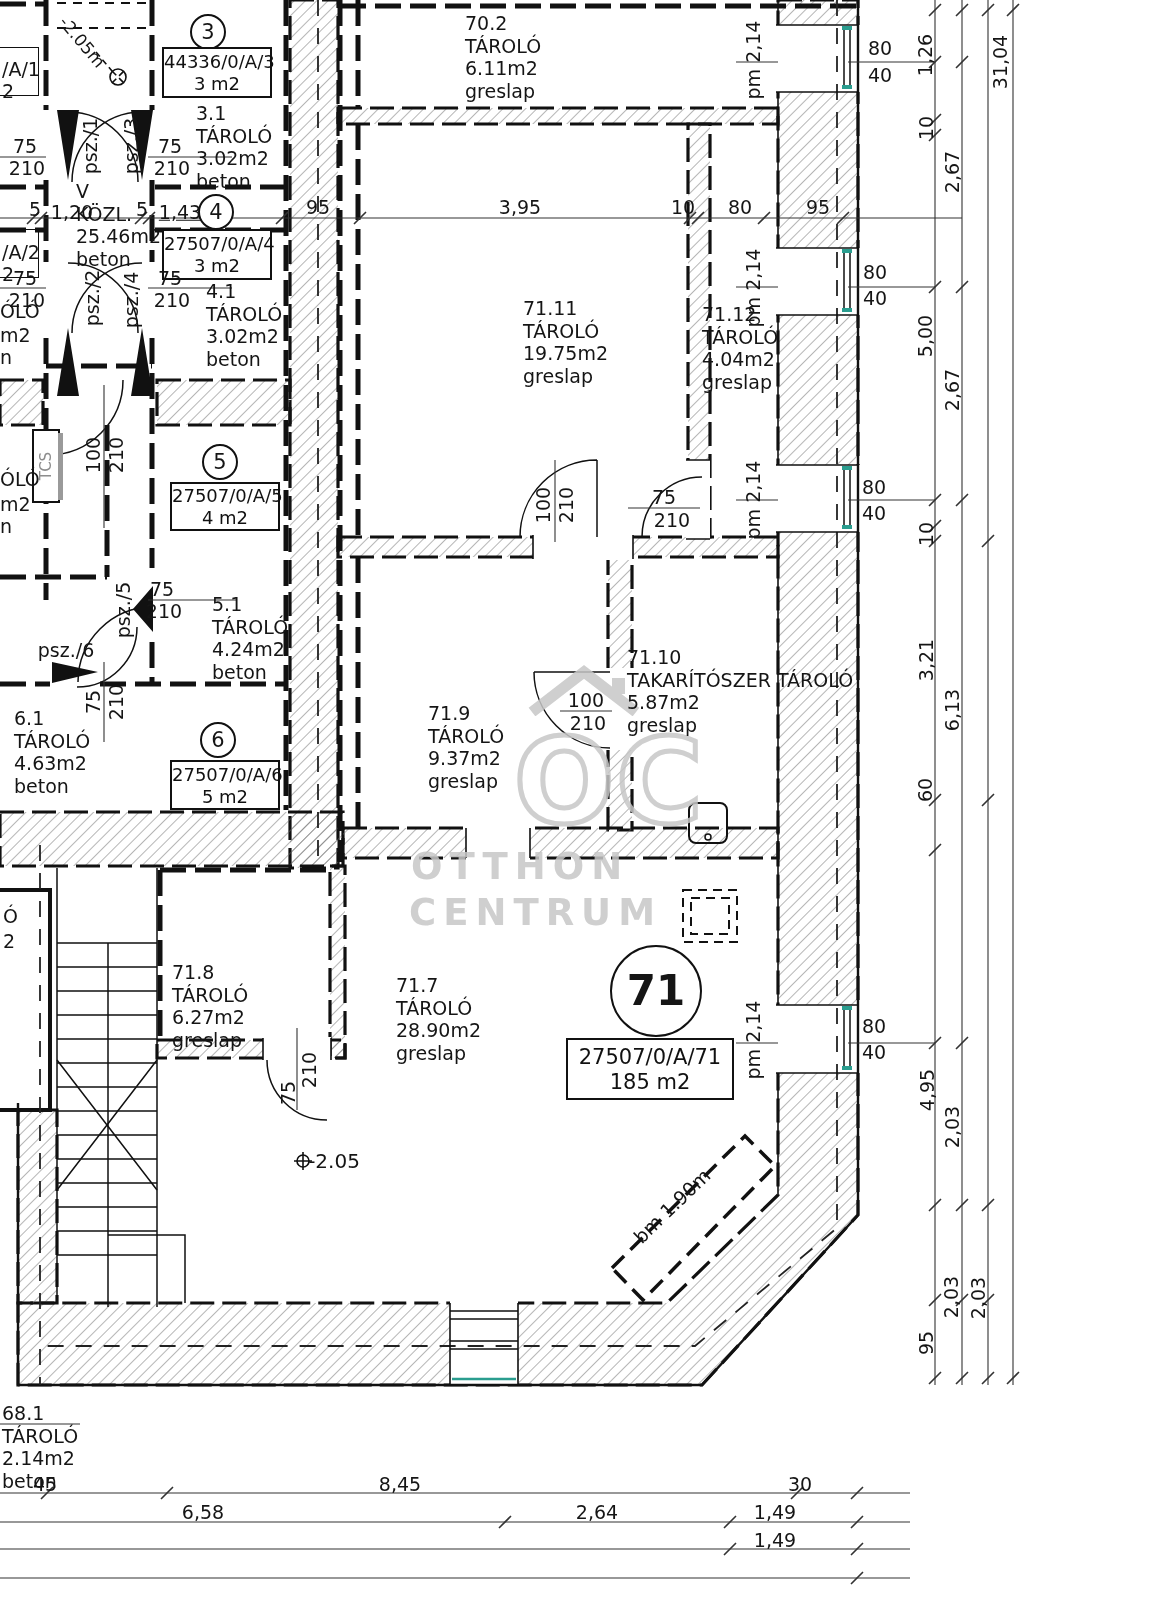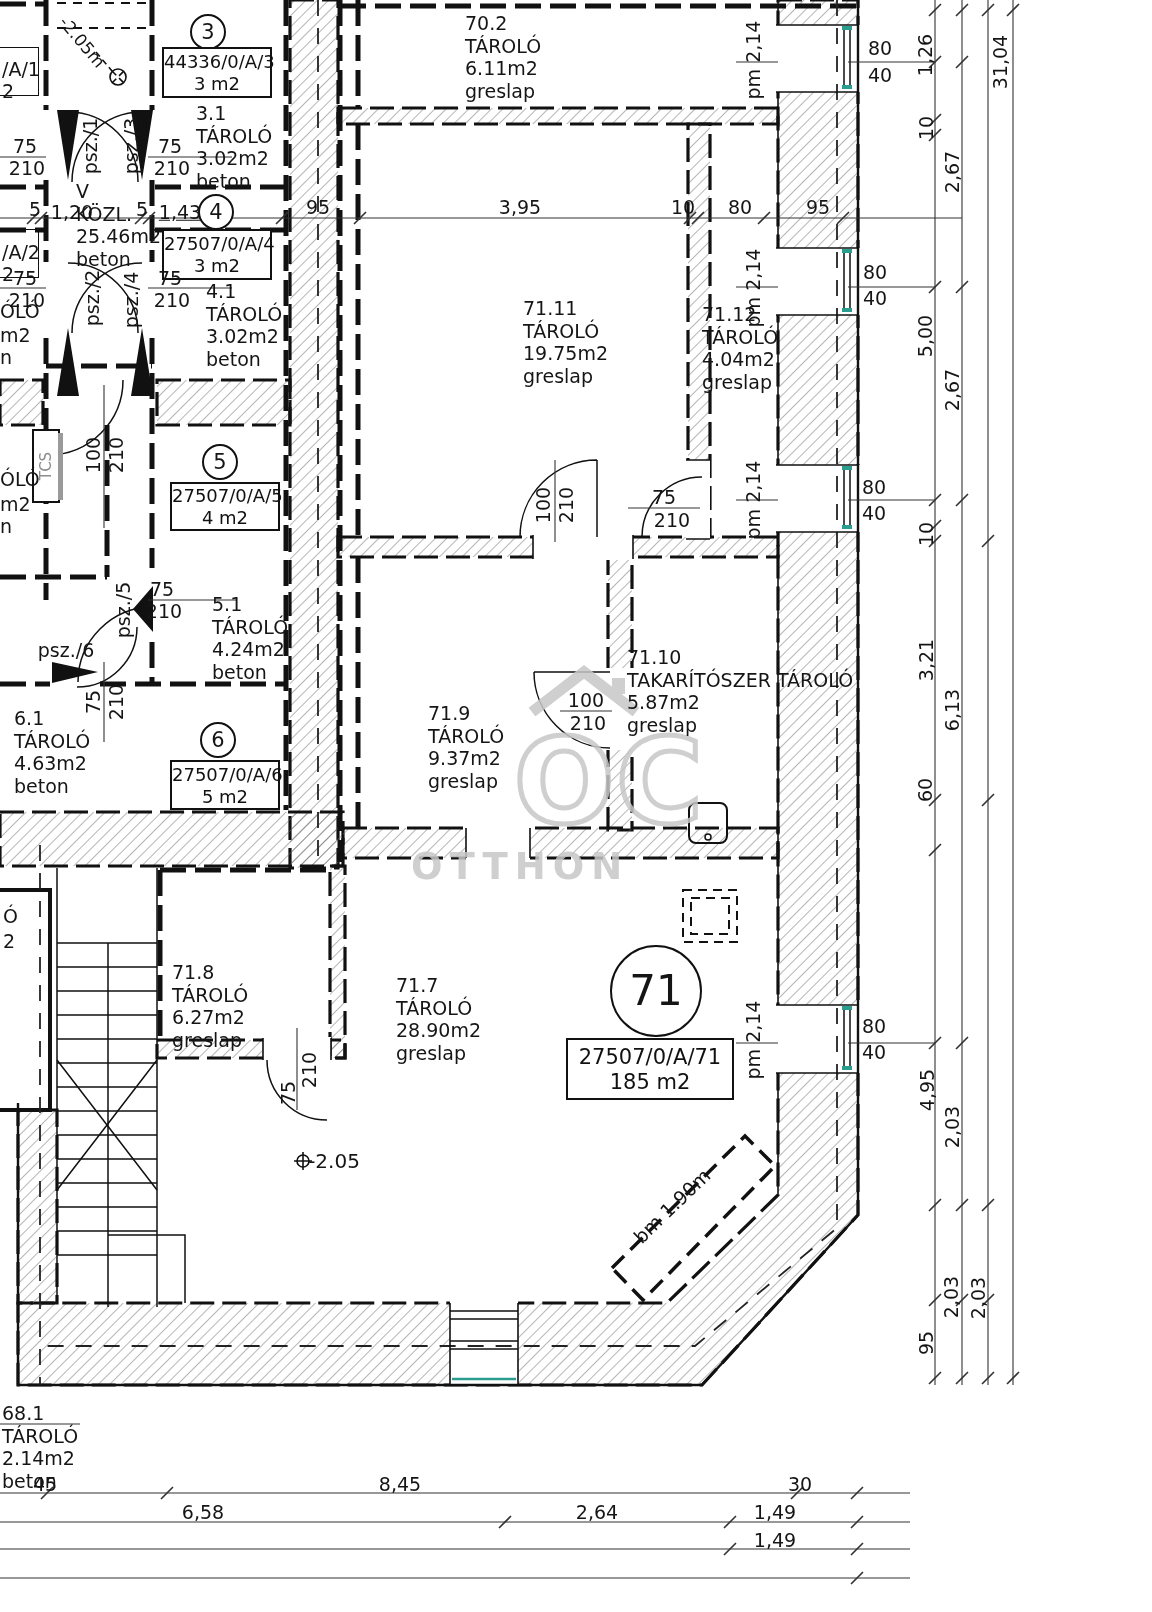--- a/index.html
+++ b/index.html
@@ -181,20 +181,21 @@
 </svg>
 
 <div class="wm" style="left:524px;top:664px;width:120px;height:52px;">
   <svg width="120" height="52" viewBox="0 0 120 52">
         <path d="M8,48 L60,8 L112,48" stroke="#c7c7c7" stroke-width="11" fill="none"></path>
         <rect x="88" y="14" width="13" height="16" fill="#c7c7c7"></rect>
       </svg>
 </div>
 <div class="wm wm-word" style="left:411px;top:848px;">OTTHON</div>
 <div class="wm wm-oc" style="left:514px;top:722px;">OC</div>
+<div class="wm wm-word" style="left:409px;top:894px;">CENTRUM</div>
 
 <div id="labels">
       <div class="lab roomlab" style="left: 465px; top: 12px;">
         <div>70.2</div>
         <div>TÁROLÓ</div>
         <div>6.11m2</div>
         <div>greslap</div>
       </div>
       <div class="lab roomlab" style="left: 523px; top: 297px;">
         <div>71.11</div>
@@ -281,21 +282,21 @@
       <div class="lab circle" style="left: 220px; top: 462px; width: 32px; height: 32px; font-size: 21px;">5</div>
       <div class="pbox" style="left: 170px; top: 482px; width: 106px; height: 45px; font-size: 18px;">
         <div>27507/0/A/5</div>
         <div>4 m2</div>
       </div>
       <div class="lab circle" style="left: 218px; top: 740px; width: 32px; height: 32px; font-size: 21px;">6</div>
       <div class="pbox" style="left: 170px; top: 760px; width: 106px; height: 46px; font-size: 18px;">
         <div>27507/0/A/6</div>
         <div>5 m2</div>
       </div>
-      <div class="lab circle" style="left: 656px; top: 991px; width: 88px; height: 88px; font-size: 42px;">71</div>
+      <div class="lab circle" style="left: 656px; top: 991px; width: 88px; height: 88px; font-size: 42px; font-weight: bold;">71</div>
       <div class="pbox" style="left: 566px; top: 1038px; width: 164px; height: 58px; font-size: 21px;">
         <div>27507/0/A/71</div>
         <div>185 m2</div>
       </div>
       <div class="lab dim" style="left: 90px; top: 146px; transform: translate(-50%, -50%) rotate(-90deg);">psz./1</div>
       <div class="lab dim" style="left: 131px; top: 146px; transform: translate(-50%, -50%) rotate(-90deg);">psz./3</div>
       <div class="lab dim" style="left: 92px; top: 298px; transform: translate(-50%, -50%) rotate(-90deg);">psz./2</div>
       <div class="lab dim" style="left: 131px; top: 300px; transform: translate(-50%, -50%) rotate(-90deg);">psz./4</div>
       <div class="lab dim" style="left: 123px; top: 610px; transform: translate(-50%, -50%) rotate(-90deg);">psz./5</div>
       <div class="lab dim" style="left: 66px; top: 650px; transform: translate(-50%, -50%);">psz./6</div>

